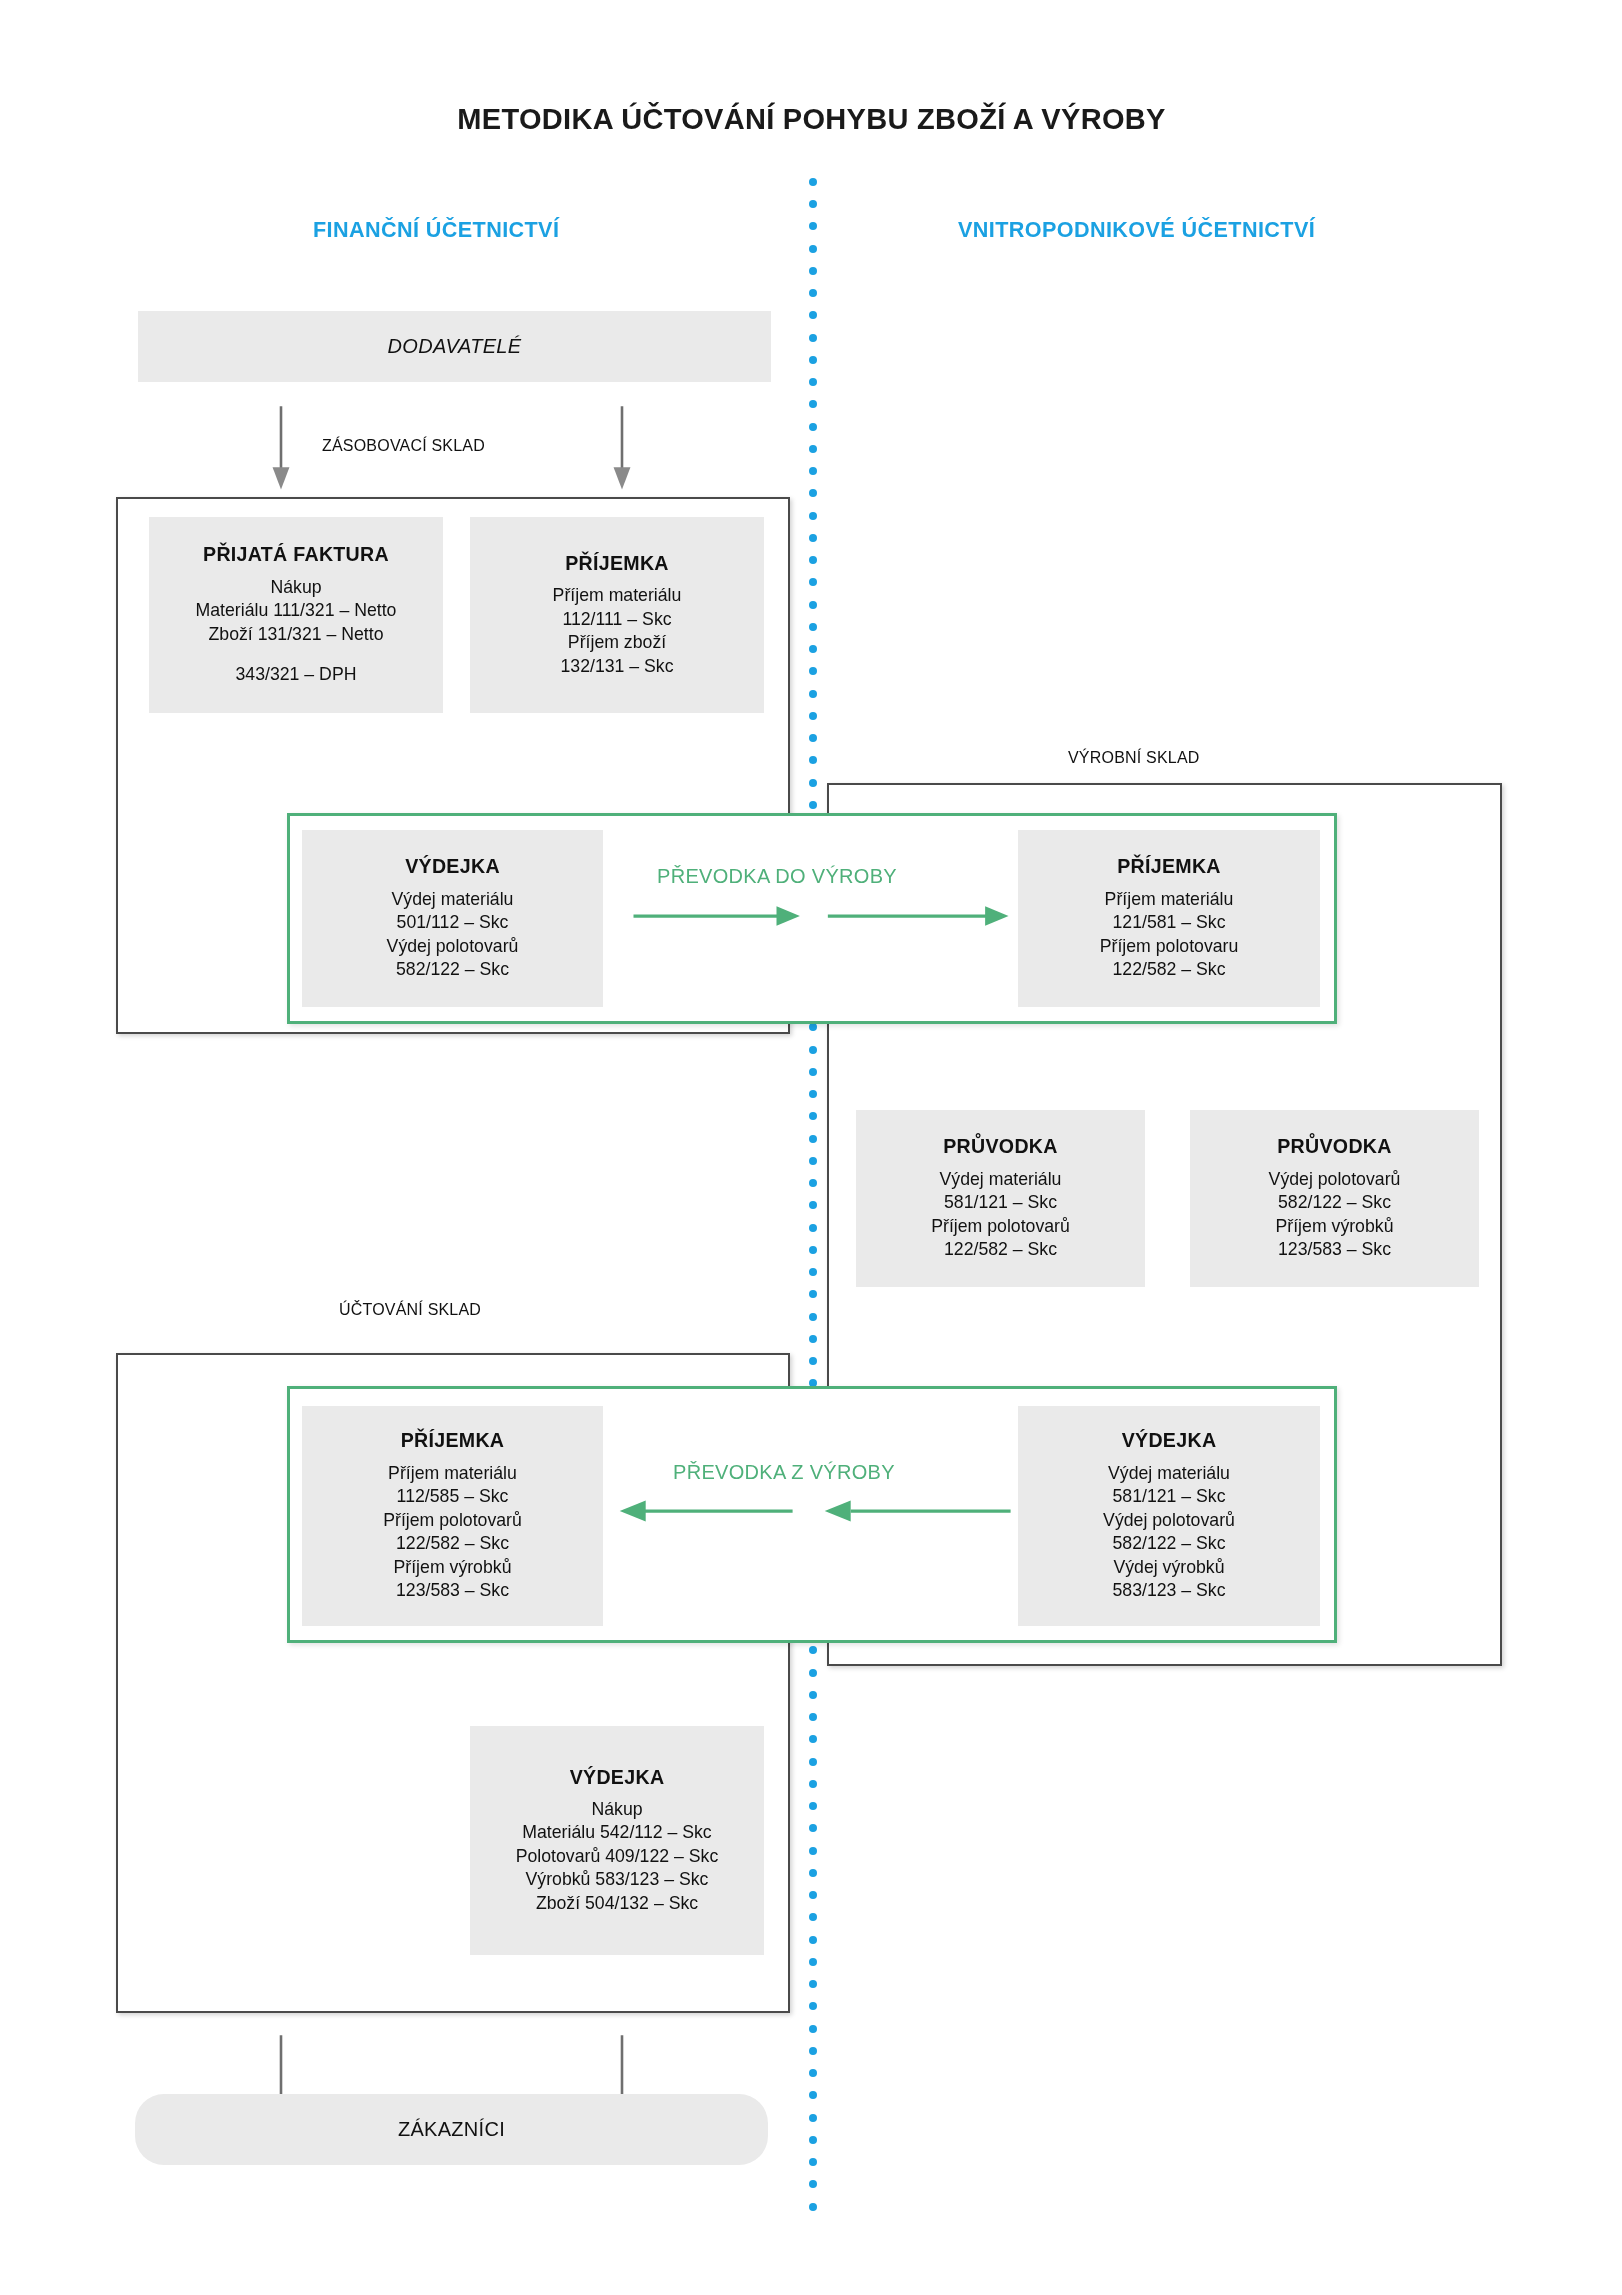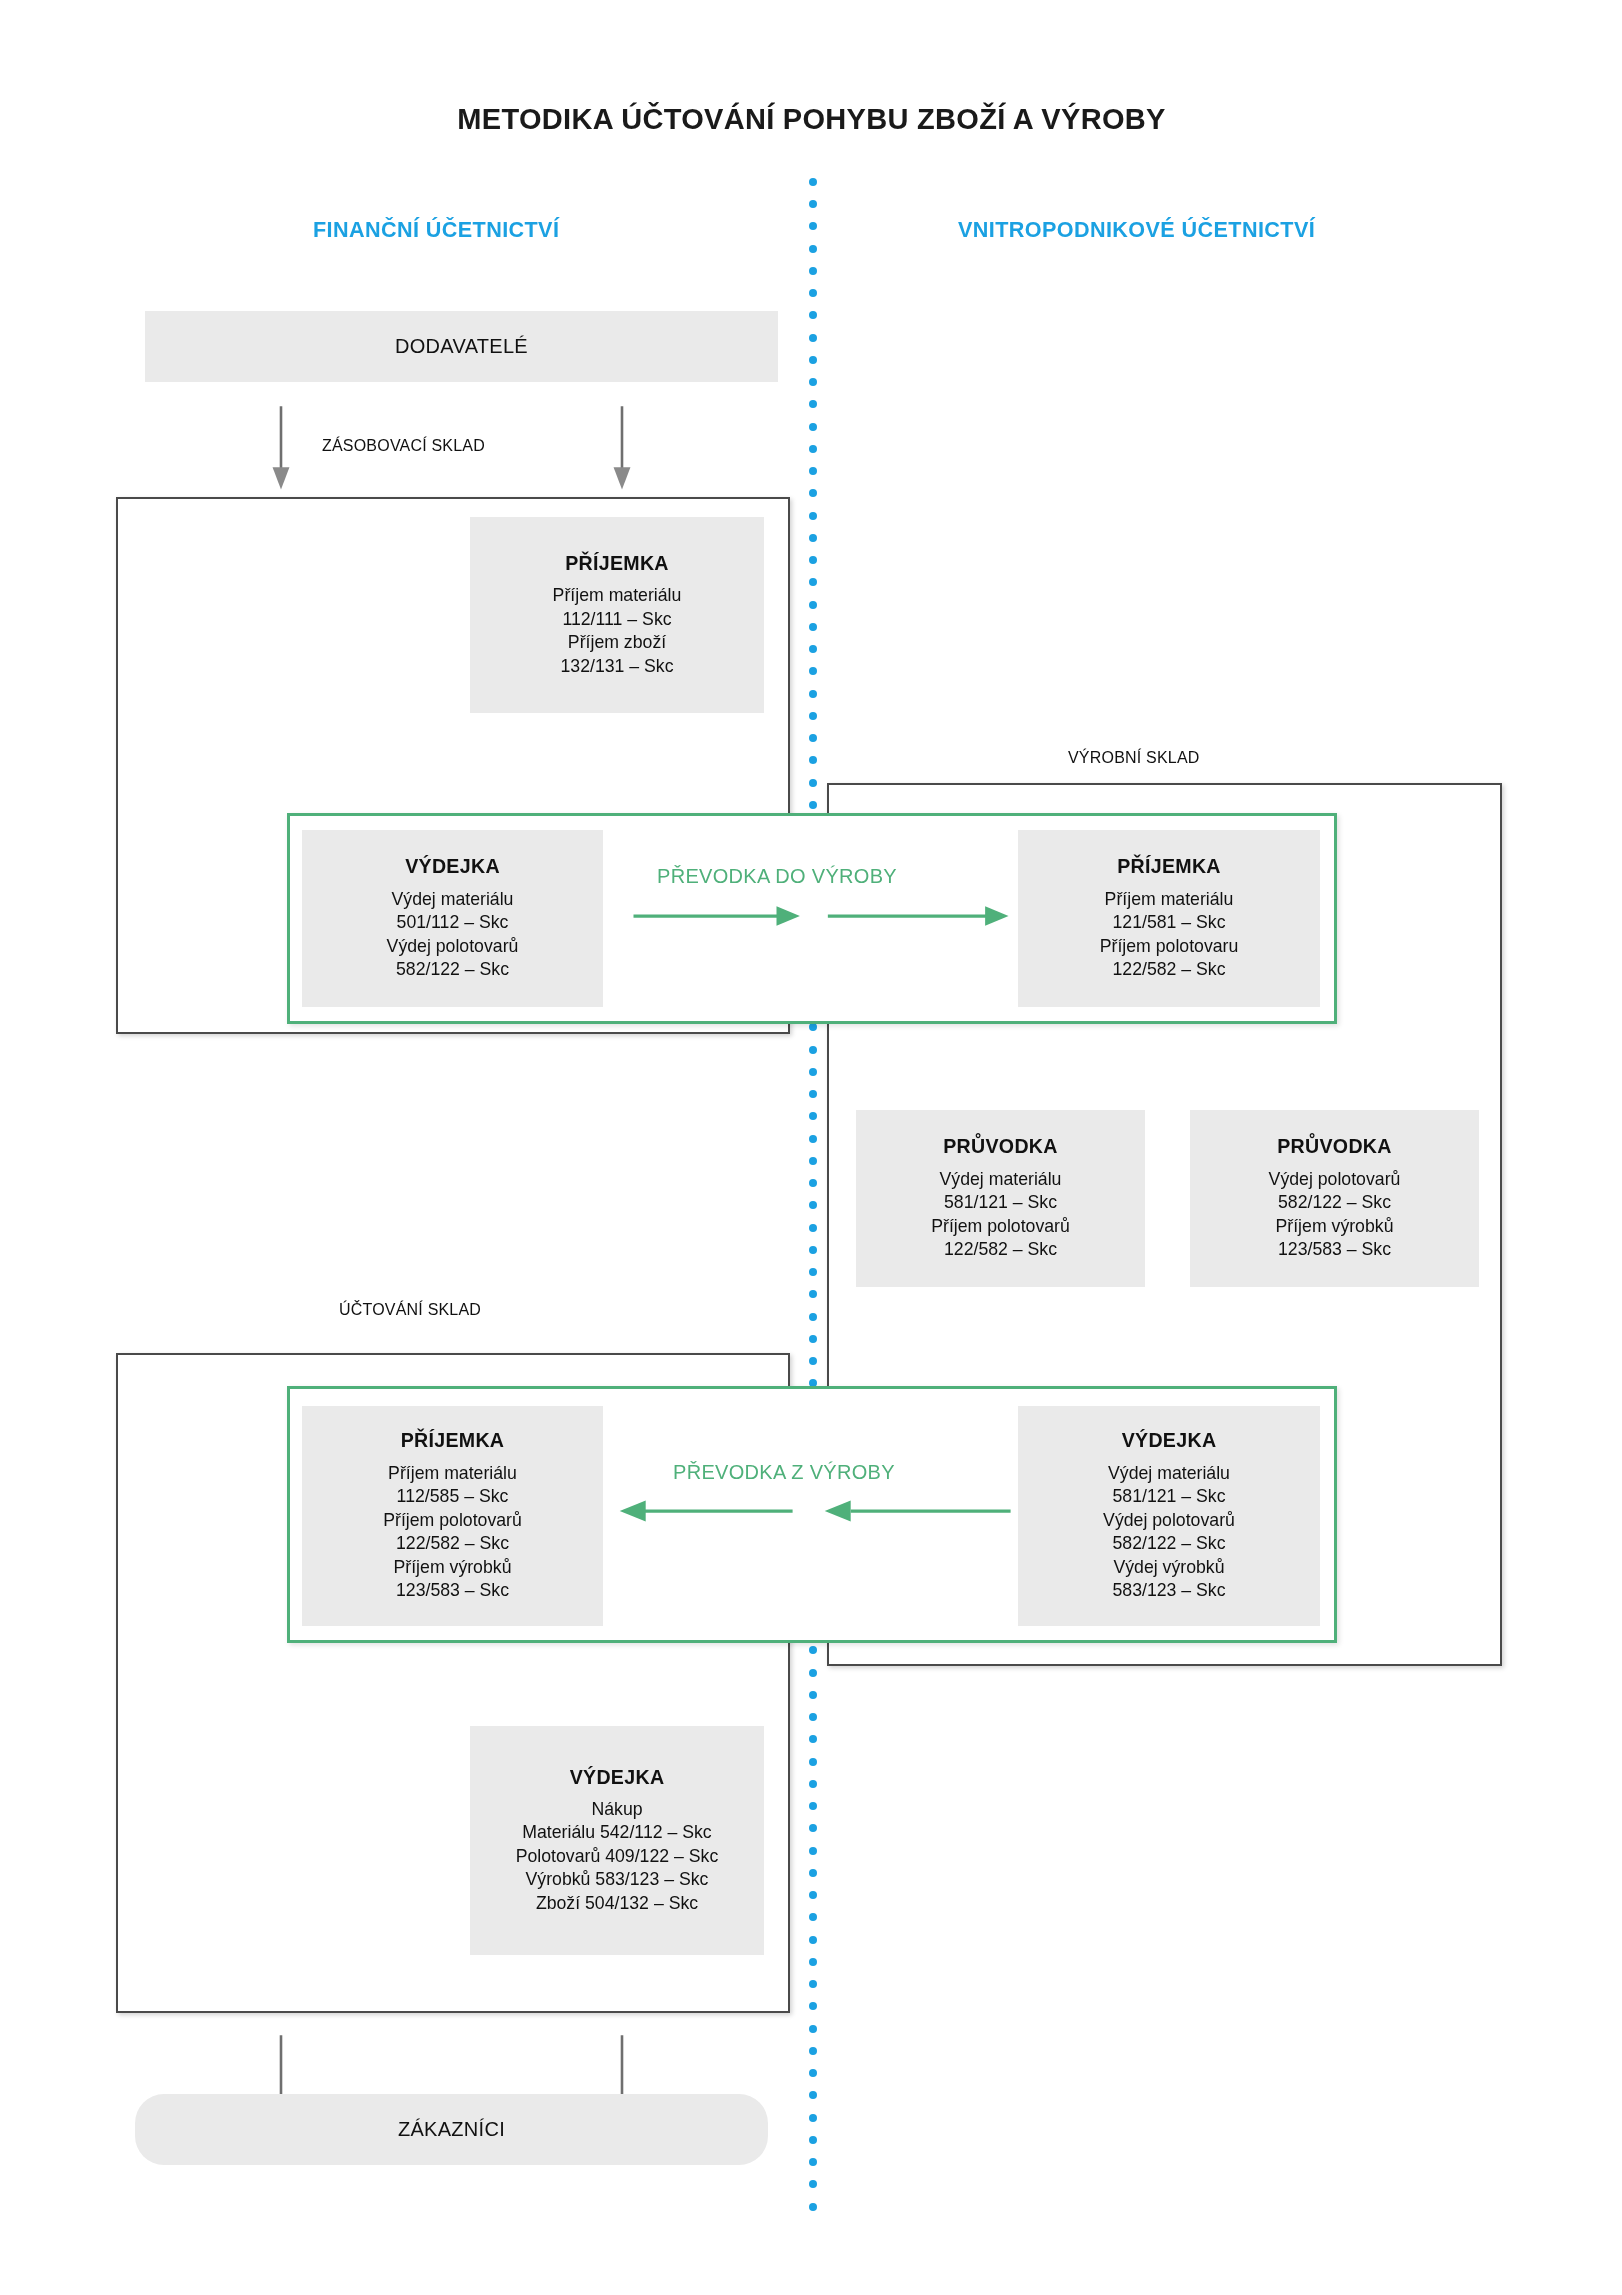--- a/index.html
+++ b/index.html
@@ -224,37 +224,45 @@
       <div class="dot" style="top: 1869px; background: rgb(27, 161, 226);"></div>
       <div class="dot" style="top: 1891px; background: rgb(27, 161, 226);"></div>
       <div class="dot" style="top: 1913px; background: rgb(27, 161, 226);"></div>
       <div class="dot" style="top: 1936px; background: rgb(27, 161, 226);"></div>
       <div class="dot" style="top: 1958px; background: rgb(27, 161, 226);"></div>
       <div class="dot" style="top: 1980px; background: rgb(27, 161, 226);"></div>
       <div class="dot" style="top: 2002px; background: rgb(27, 161, 226);"></div>
       <div class="dot" style="top: 2025px; background: rgb(27, 161, 226);"></div>
     </div>
 
-  <div class="endpoint" style="left:145px; top:311px; width:633px; height:71px;">
+  <div class="endpoint" style="left:138px; top:311px; width:633px; height:71px;font-style:italic;">
     <span>DODAVATELÉ</span>
   </div>
 
   <svg class="arrow-svg" style="left:268px; top:406px; width:26px; height:85px;" viewBox="0 0 40 130">
     <line x1="20" y1="0" x2="20" y2="100" stroke="#6f6f6f" stroke-width="4"></line>
     <polygon points="20,128 7,94 33,94" fill="#8a8a8a"></polygon>
   </svg>
   <svg class="arrow-svg" style="left:609px; top:406px; width:26px; height:85px;" viewBox="0 0 40 130">
     <line x1="20" y1="0" x2="20" y2="100" stroke="#6f6f6f" stroke-width="4"></line>
     <polygon points="20,128 7,94 33,94" fill="#8a8a8a"></polygon>
   </svg>
 
   <div class="free-label" style="left:322px; top:437px;">ZÁSOBOVACÍ SKLAD</div>
 
   <div class="warehouse" style="left:116px; top:497px; width:674px; height:537px;"></div>
 
+  <div class="card" style="left:149px; top:517px; width:294px; height:196px;">
+    <div class="card-title">PŘIJATÁ FAKTURA</div>
+    <div class="line">Nákup</div>
+    <div class="line">Materiálu 111/321 – Netto</div>
+    <div class="line">Zboží 131/321 – Netto</div>
+    <div class="gap"></div>
+    <div class="line">343/321 – DPH</div>
+  </div>
 
   <div class="card" style="left:470px; top:517px; width:294px; height:196px;">
     <div class="card-title">PŘÍJEMKA</div>
     <div class="line">Příjem materiálu</div>
     <div class="line">112/111 – Skc</div>
     <div class="line">Příjem zboží</div>
     <div class="line">132/131 – Skc</div>
   </div>
 
   <div class="free-label" style="left:1068px; top:733px;margin-top:16px;">VÝROBNÍ SKLAD</div>

